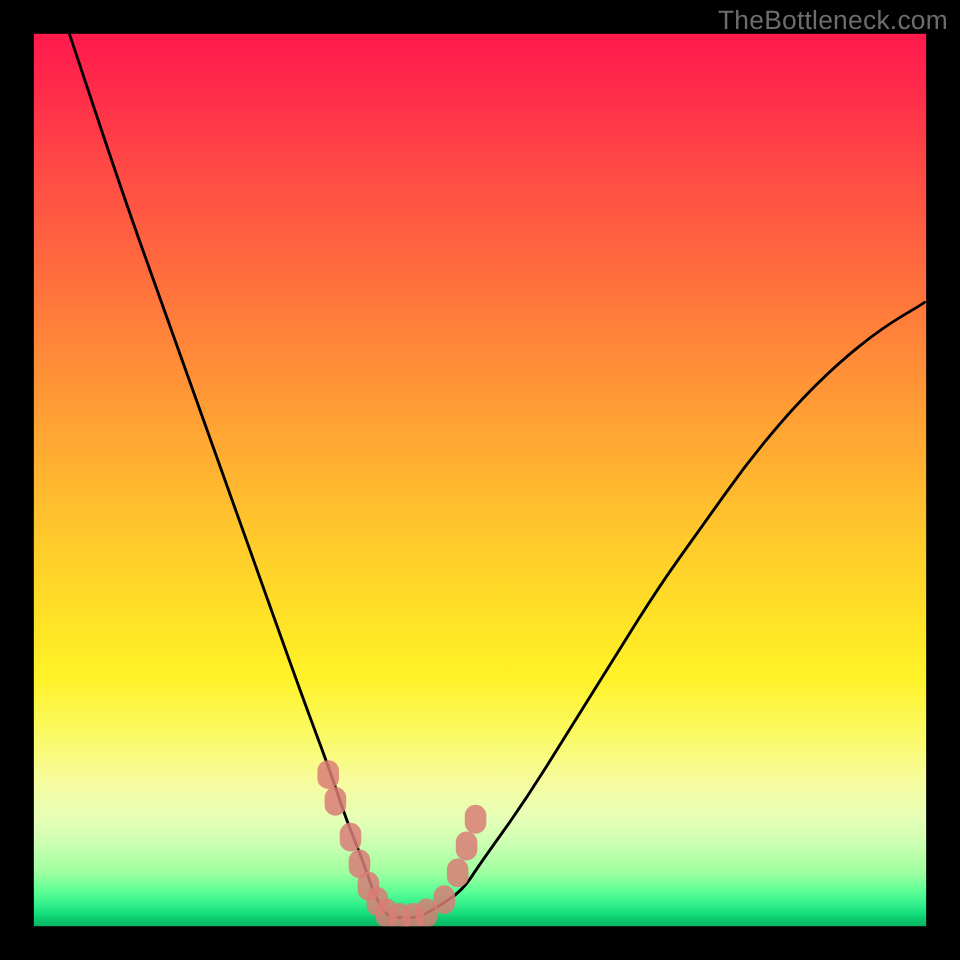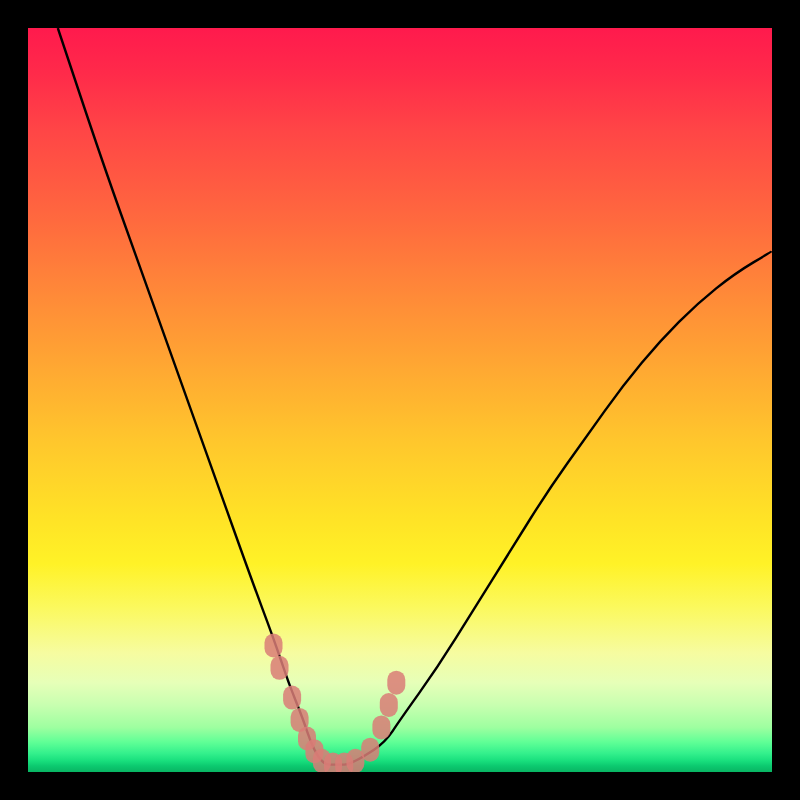--- a/index.html
+++ b/index.html
@@ -90,13 +90,14 @@
           <rect x="307.2" y="724.6" width="18" height="24" rx="9" ry="9" fill="#d97c77" fill-opacity="0.85"></rect>
           <rect x="318.4" y="720.8" width="18" height="24" rx="9" ry="9" fill="#d97c77" fill-opacity="0.85"></rect>
           <rect x="333.2" y="709.7" width="18" height="24" rx="9" ry="9" fill="#d97c77" fill-opacity="0.85"></rect>
           <rect x="344.4" y="687.4" width="18" height="24" rx="9" ry="9" fill="#d97c77" fill-opacity="0.85"></rect>
           <rect x="351.8" y="665.0" width="18" height="24" rx="9" ry="9" fill="#d97c77" fill-opacity="0.85"></rect>
           <rect x="359.3" y="642.7" width="18" height="24" rx="9" ry="9" fill="#d97c77" fill-opacity="0.85"></rect>
         </g>
     </svg>
   </div>
 
+  <div class="watermark">TheBottleneck.com</div>
 </div>
 
 </body></html>

